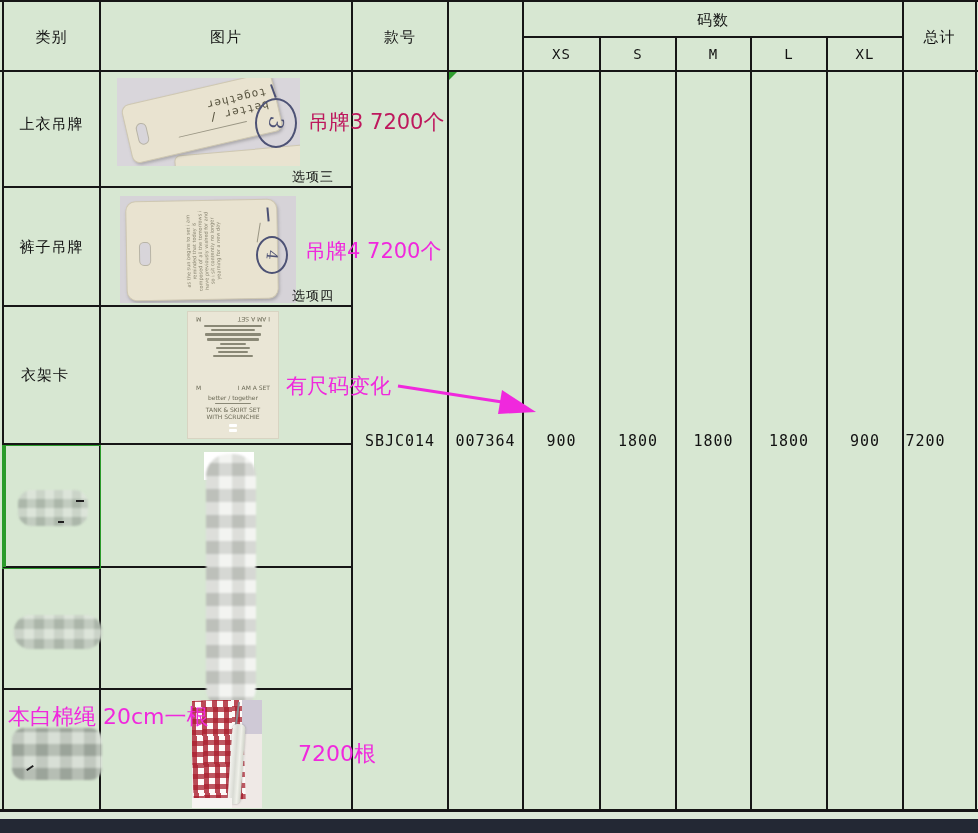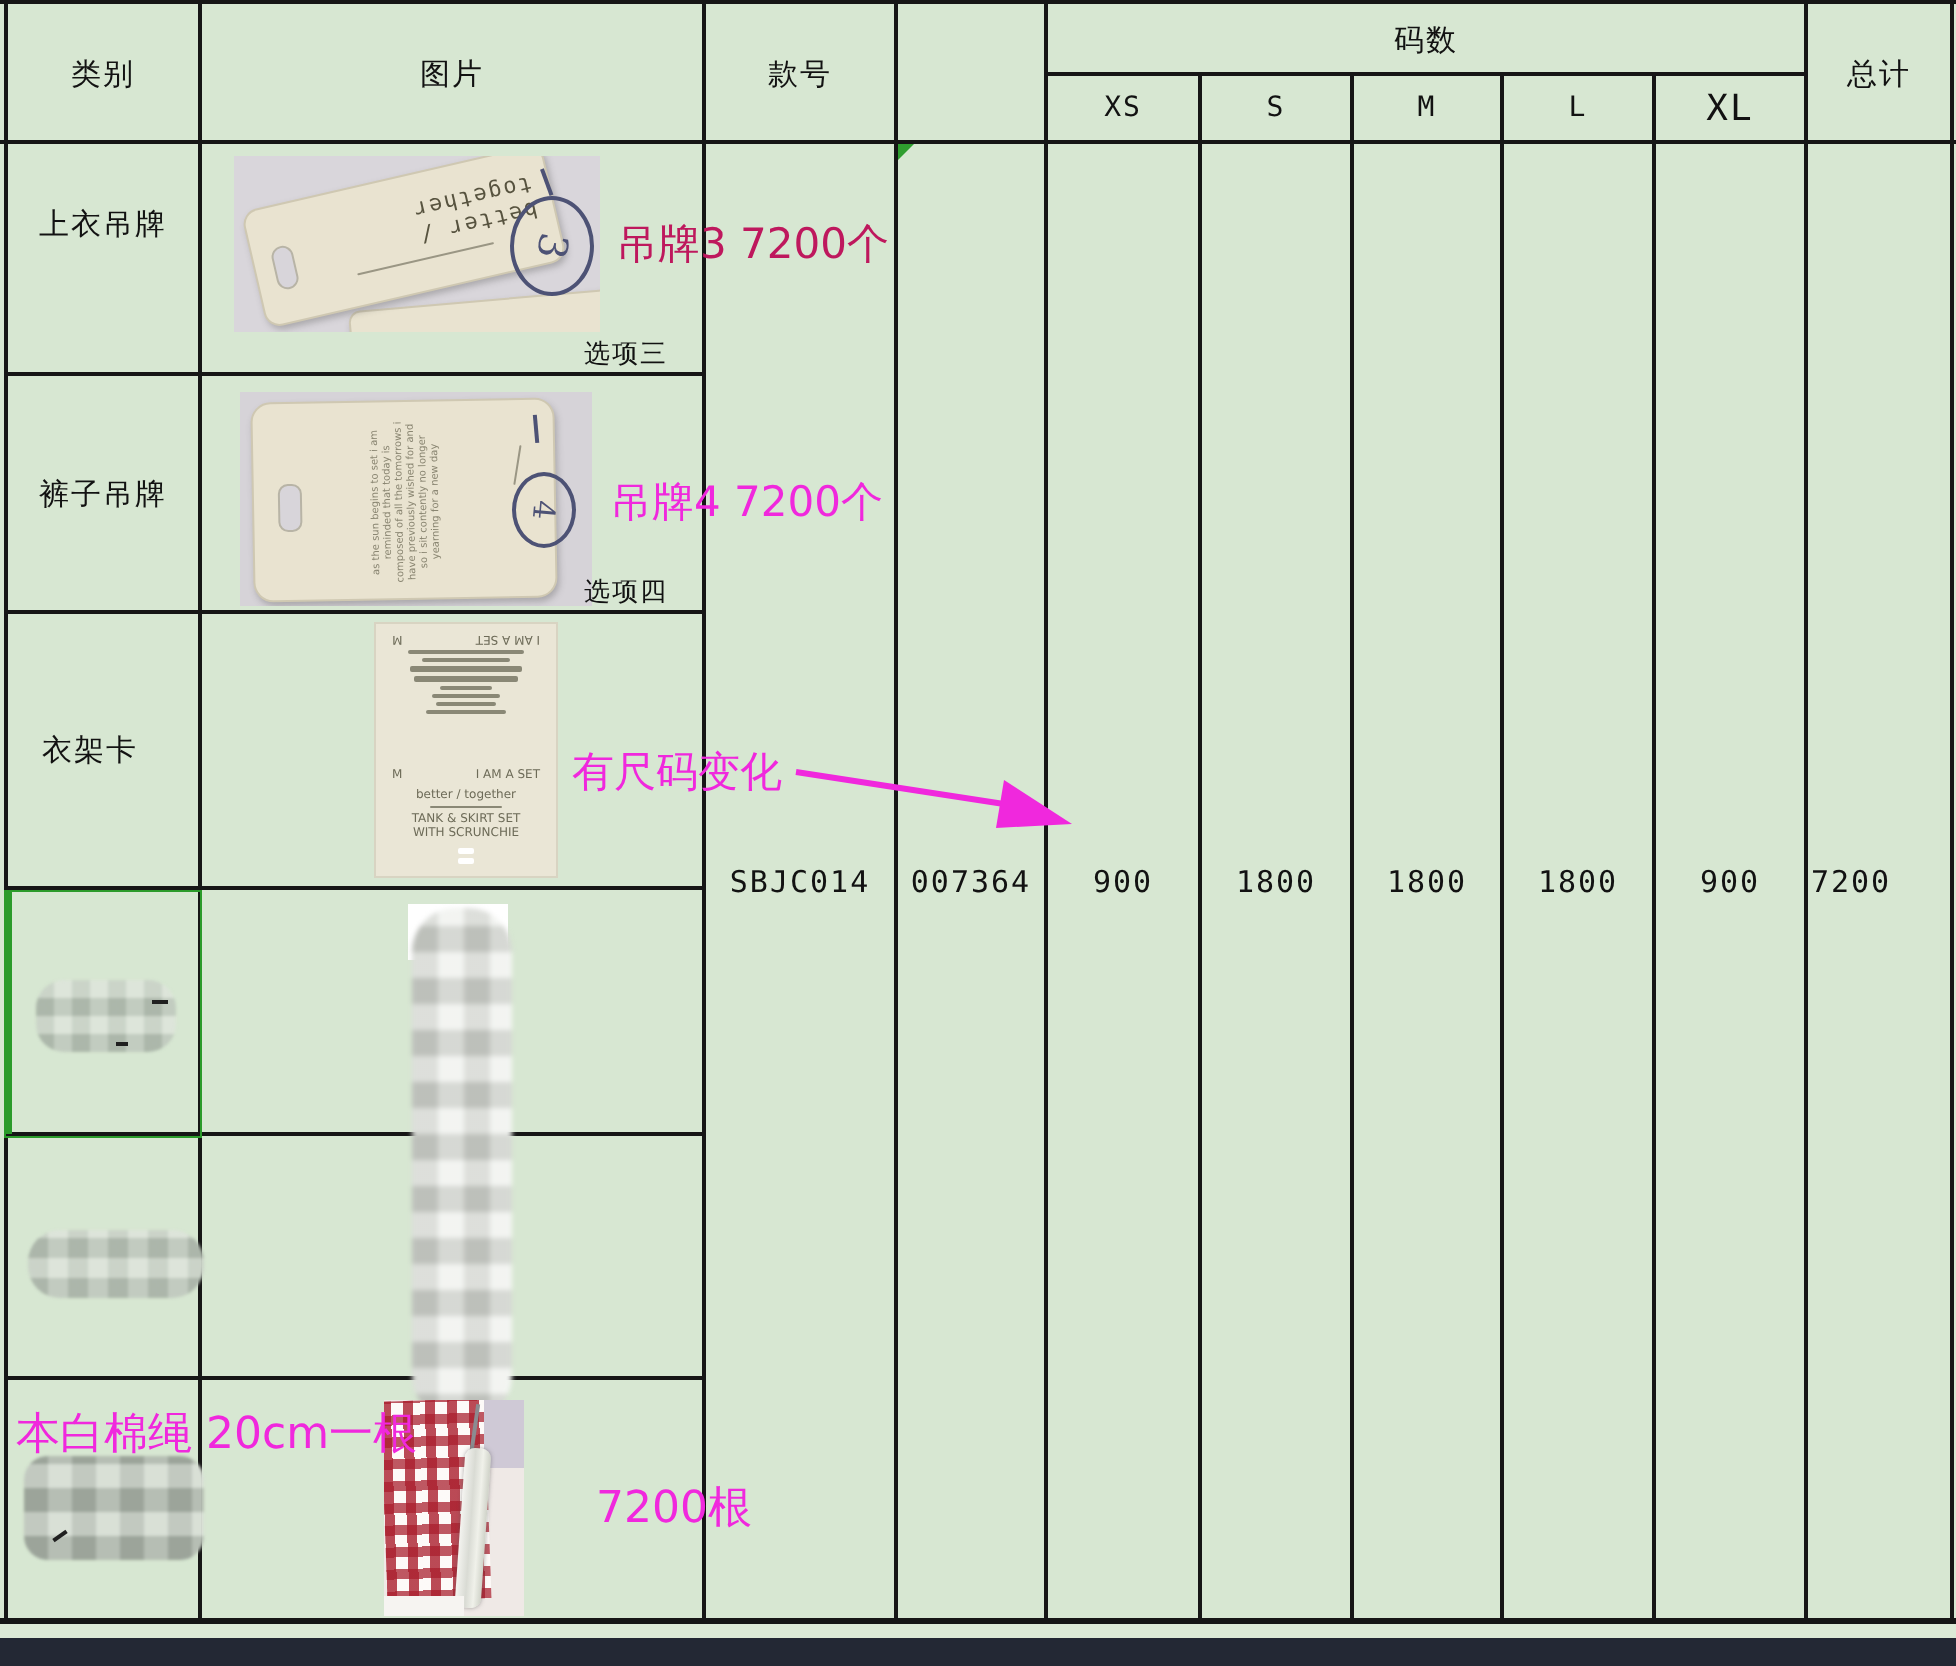--- a/index.html
+++ b/index.html
@@ -65,24 +65,24 @@
   <div style="position:absolute;left:0;top:819px;width:978px;height:14px;background:#232834;z-index:6"></div>
 
   <div class="cell" style="left:101px;top:4px;width:250px;height:66px">图片</div>
   <div class="cell" style="left:4px;top:4px;width:95px;height:66px">类别</div>
   <div class="cell" style="left:353px;top:4px;width:94px;height:66px">款号</div>
   <div class="cell" style="left:524px;top:4px;width:378px;height:32px">码数</div>
   <div class="cell" style="left:524px;top:38px;width:75px;height:32px;font-size:14px">XS</div>
   <div class="cell" style="left:601px;top:38px;width:74px;height:32px;font-size:14px">S</div>
   <div class="cell" style="left:677px;top:38px;width:73px;height:32px;font-size:14px">M</div>
   <div class="cell" style="left:752px;top:38px;width:74px;height:32px;font-size:14px">L</div>
-  <div class="cell" style="left:828px;top:38px;width:74px;height:32px;font-size:18px">XL</div>
+  <div class="cell" style="left:828px;top:38px;width:74px;height:32px;font-size:14px">XL</div>
   <div class="cell" style="left:904px;top:4px;width:71px;height:66px">总计</div>
 
-  <div class="cell" style="left:4px;top:59px;width:95px;height:106px">上衣吊牌</div>
+  <div class="cell" style="left:4px;top:71px;width:95px;height:106px">上衣吊牌</div>
   <div class="cell" style="left:4px;top:189px;width:95px;height:116px">裤子吊牌</div>
   <div class="cell" style="left:4px;top:308px;width:82px;height:135px">衣架卡</div>
   <div class="cell" style="left:4px;top:446px;width:95px;height:120px"></div>
   <div class="cell" style="left:4px;top:569px;width:95px;height:119px"></div>
   <div class="cell" style="left:4px;top:691px;width:95px;height:118px"></div>
 
   <div style="position:absolute;left:2px;top:445px;width:97px;height:122px;
               border:1px solid #2b9b2b;z-index:6"></div>
   <div style="position:absolute;left:2px;top:445px;width:4px;height:122px;background:#2b9b2b;z-index:7"></div>
 

